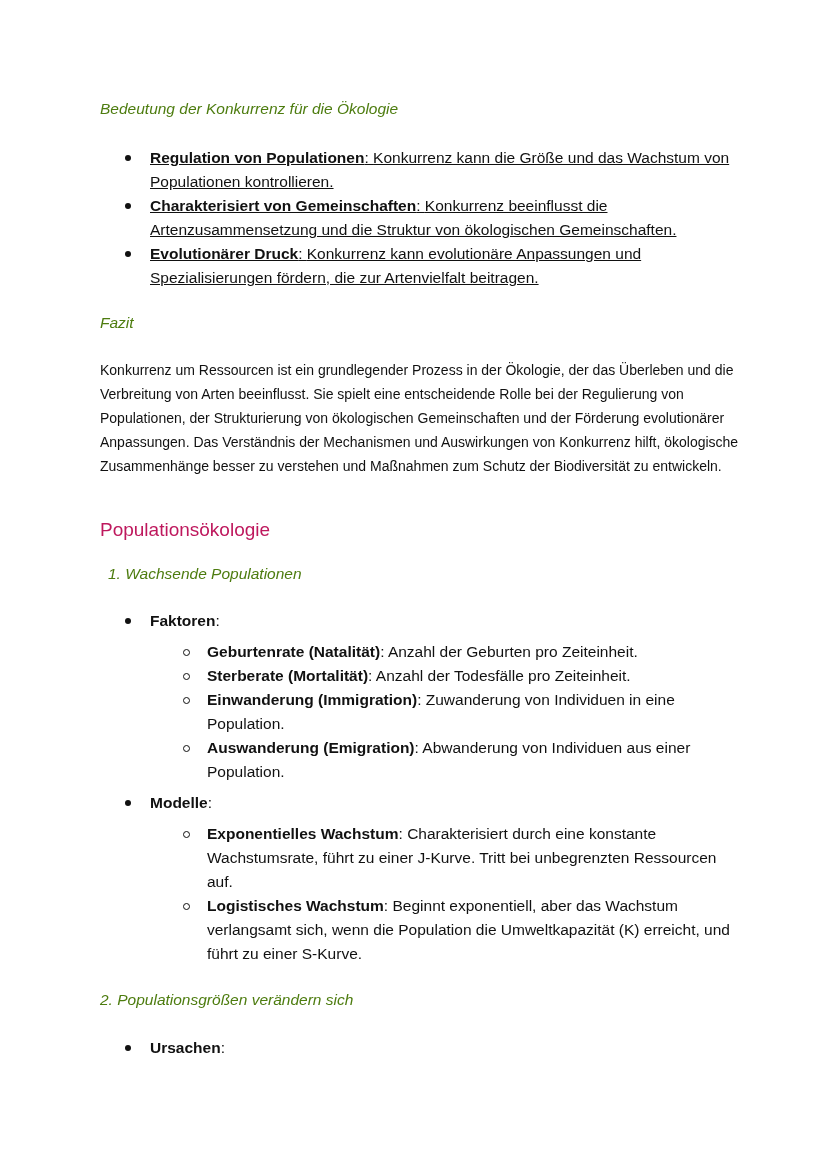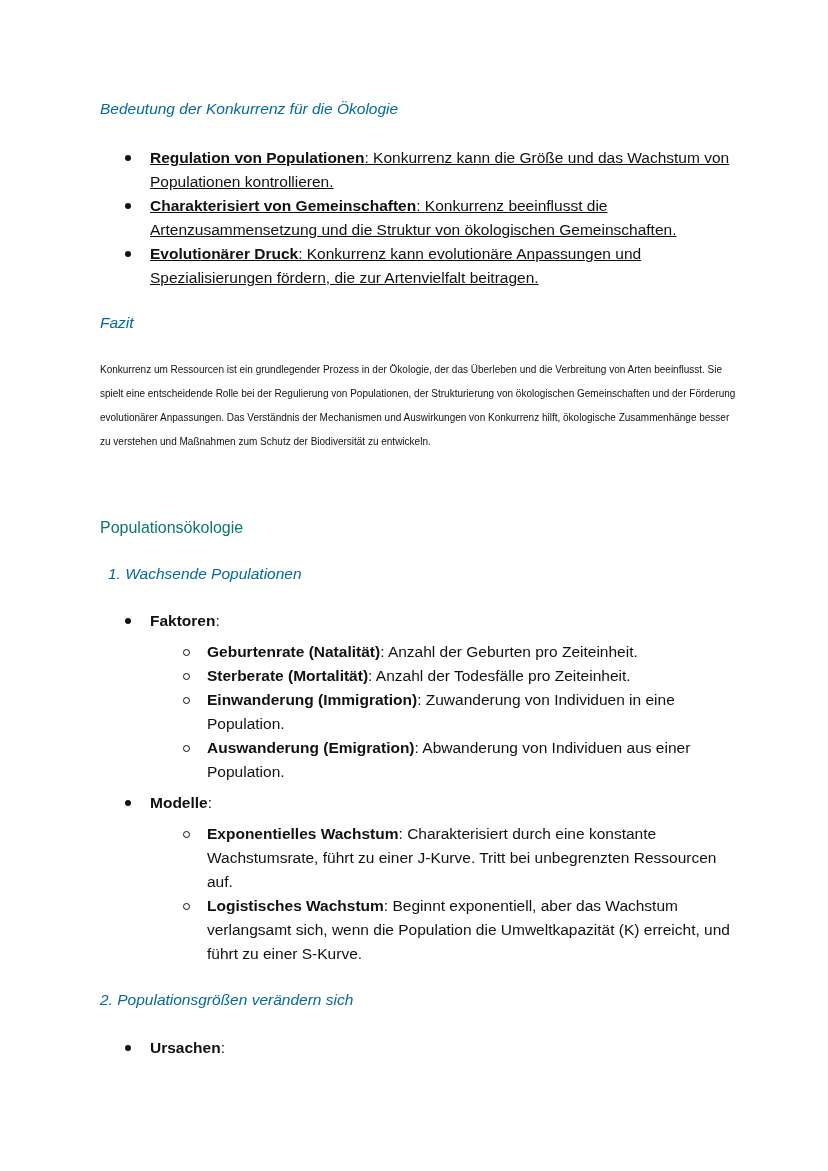--- a/index.html
+++ b/index.html
@@ -4,31 +4,31 @@
 <style>
   html, body { margin: 0; padding: 0; background: #ffffff; }
   body {
     width: 828px; height: 1171px; overflow: hidden; position: relative;
     font-family: "Liberation Sans", "DejaVu Sans", sans-serif;
     color: #111111;
   }
   .page { position: absolute; left: 100px; top: 0; width: 640px; }
   .h-italic {
     position: absolute; left: 0;
-    font-style: italic; font-size: 15.5px; color: #0369a1;
+    font-style: italic; font-size: 15.5px; color: #4d7c0f;
     white-space: nowrap;
   }
   .h-plain {
     position: absolute; left: 0;
-    font-size: 16px; color: #0f766e;
+    font-size: 19px; color: #be185d;
     white-space: nowrap;
   }
   .para {
     position: absolute; left: 0; width: 640px;
-    font-size: 10px; line-height: 24px; color: #111;
+    font-size: 14px; line-height: 24px; color: #111;
   }
   ul.lvl1 {
     position: absolute; left: 0; margin: 0; padding: 0; list-style: none; width: 640px;
   }
   ul.lvl1 > li {
     position: relative; padding-left: 50px;
     font-size: 15.5px; line-height: 24px;
   }
   ul.lvl1 > li > .bullet {
     position: absolute; left: 25px; top: 9px;

